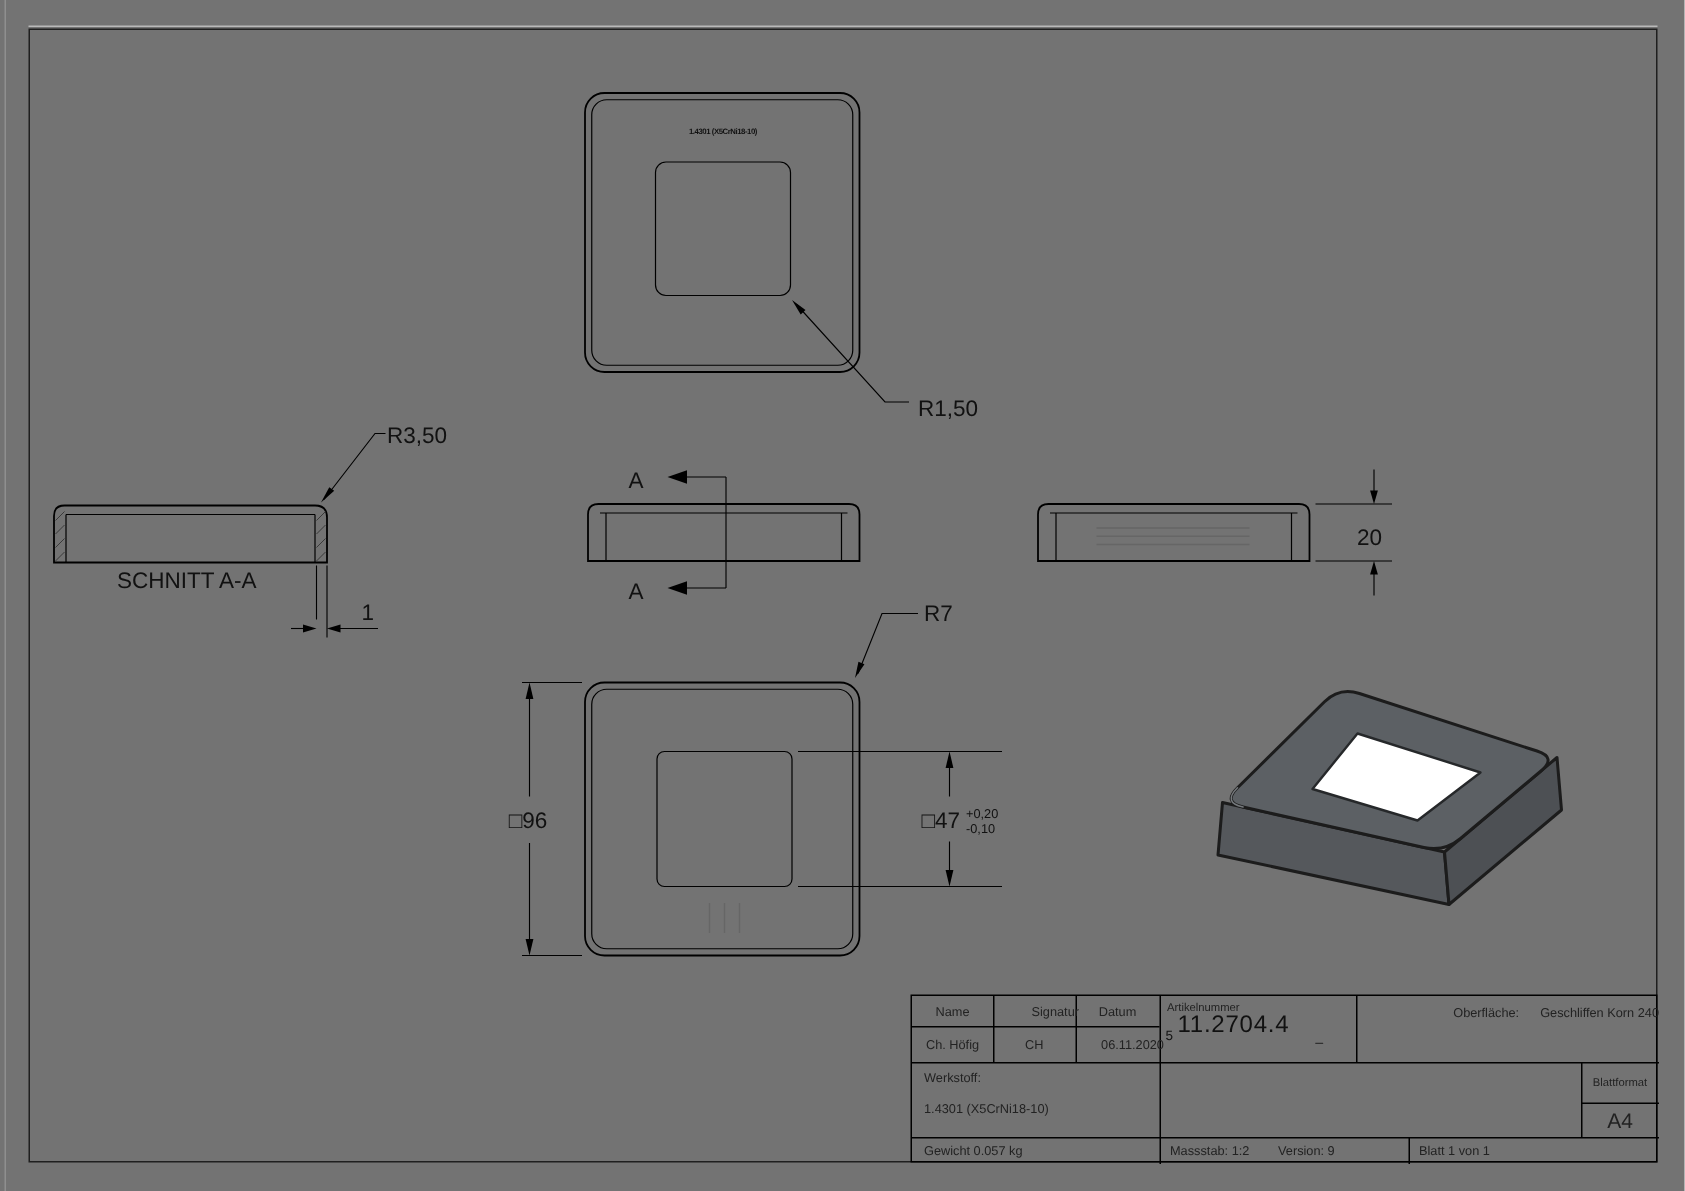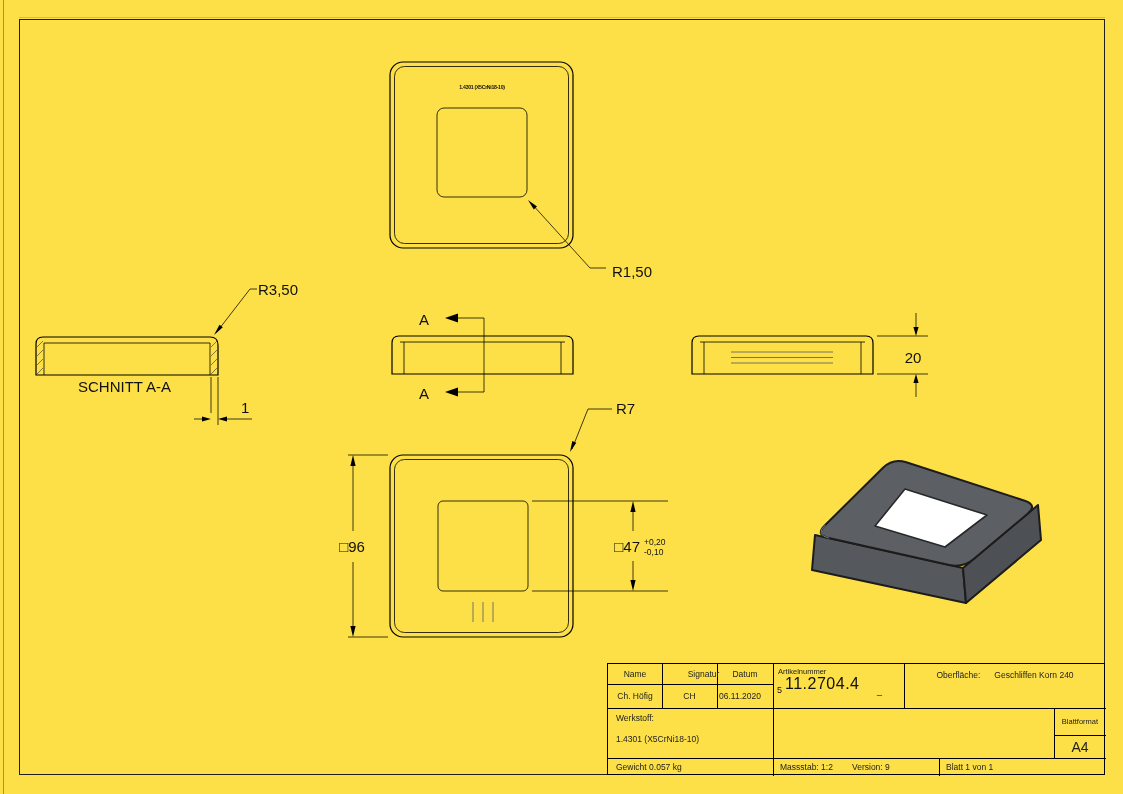--- a/index.html
+++ b/index.html
@@ -1,18 +1,18 @@
 <!DOCTYPE html>
 <html><head>
 <meta charset="utf-8">
 <style>
   * { margin:0; padding:0; box-sizing:border-box; }
   html,body { background:#e8e8e8; }
   #stage {
-    position:relative; width:1123px; height:794px; background:#fde047;
+    position:relative; width:1123px; height:794px; background:#737373;
     font-family:"Liberation Sans", sans-serif; color:#1a1a1a; overflow:hidden;
   }
   .abs { position:absolute; }
   
   #page-edge-left { left:3px; top:0; width:1.2px; height:794px; background:#8f8f8f; }
   #frame-shadow   { left:19px; top:16.5px; width:1086px; height:1.2px; background:#b9b9b9; }
   #page-border    { left:19px; top:19px; width:1086px; height:756px; border:1.5px solid #1f1f1f; }
   
   #drawing-svg { position:absolute; left:0; top:0; width:1123px; height:794px; }
   .ln   { fill:none; stroke:#000; stroke-width:1.2; }
@@ -155,28 +155,28 @@
     <div class="tbl" style="left:446px; top:44px; width:1px; height:50px;"></div>
     <div class="tbl" style="left:446px; top:71px; width:52px; height:1px;"></div>
     <div class="tbl" style="left:331px; top:94px; width:1px; height:18px;"></div>
 
     <div class="tbtxt cellc" style="left:0;   top:0; width:54px; height:20px;">Name</div>
     <div class="tbtxt cellc" style="left:54px;top:0; width:55px; height:20px;padding-left:28px;">Signatur</div>
     <div class="tbtxt cellc" style="left:109px;top:0;width:56px; height:20px;">Datum</div>
 
     <div class="tbtxt cellc" style="left:0;   top:20px; width:54px; height:24px;">Ch. Höfig</div>
     <div class="tbtxt cellc" style="left:54px;top:20px; width:55px; height:24px;">CH</div>
-    <div class="tbtxt cellc" style="left:104px;top:20px;width:56px; height:24px;">06.11.2020</div>
+    <div class="tbtxt cellc" style="left:119px;top:20px;width:56px; height:24px;">06.11.2020</div>
 
     <div class="tbtxt" style="left:170px; top:3px; font-size:7.5px;">Artikelnummer</div>
     <div class="tbtxt" id="artnum-prefix" style="left:169px; top:21px;">5</div>
     <div class="tbtxt" id="artnum-main" style="left:177px; top:11px;">11.2704.4</div>
     <div class="tbtxt" id="artnum-suffix" style="left:269px; top:22px;">_</div>
 
-    <div class="tbtxt" style="left:296px; top:6px; width:202px; display:flex; justify-content:center; gap:14px;">
+    <div class="tbtxt" style="left:296px; top:6px; width:202px; display:flex; justify-content:flex-end; gap:14px;">
       <span>Oberfläche:</span>
       <span>Geschliffen Korn 240</span>
     </div>
 
     <div class="tbtxt" style="left:8px; top:49px;">Werkstoff:</div>
     <div class="tbtxt" style="left:8px; top:70px;">1.4301 (X5CrNi18-10)</div>
 
     <div class="tbtxt cellc" style="left:446px; top:44px; width:52px; height:27px; font-size:7.5px;">Blattformat</div>
     <div class="tbtxt cellc" id="format-value" style="left:446px; top:71px; width:52px; height:23px;">A4</div>
 

